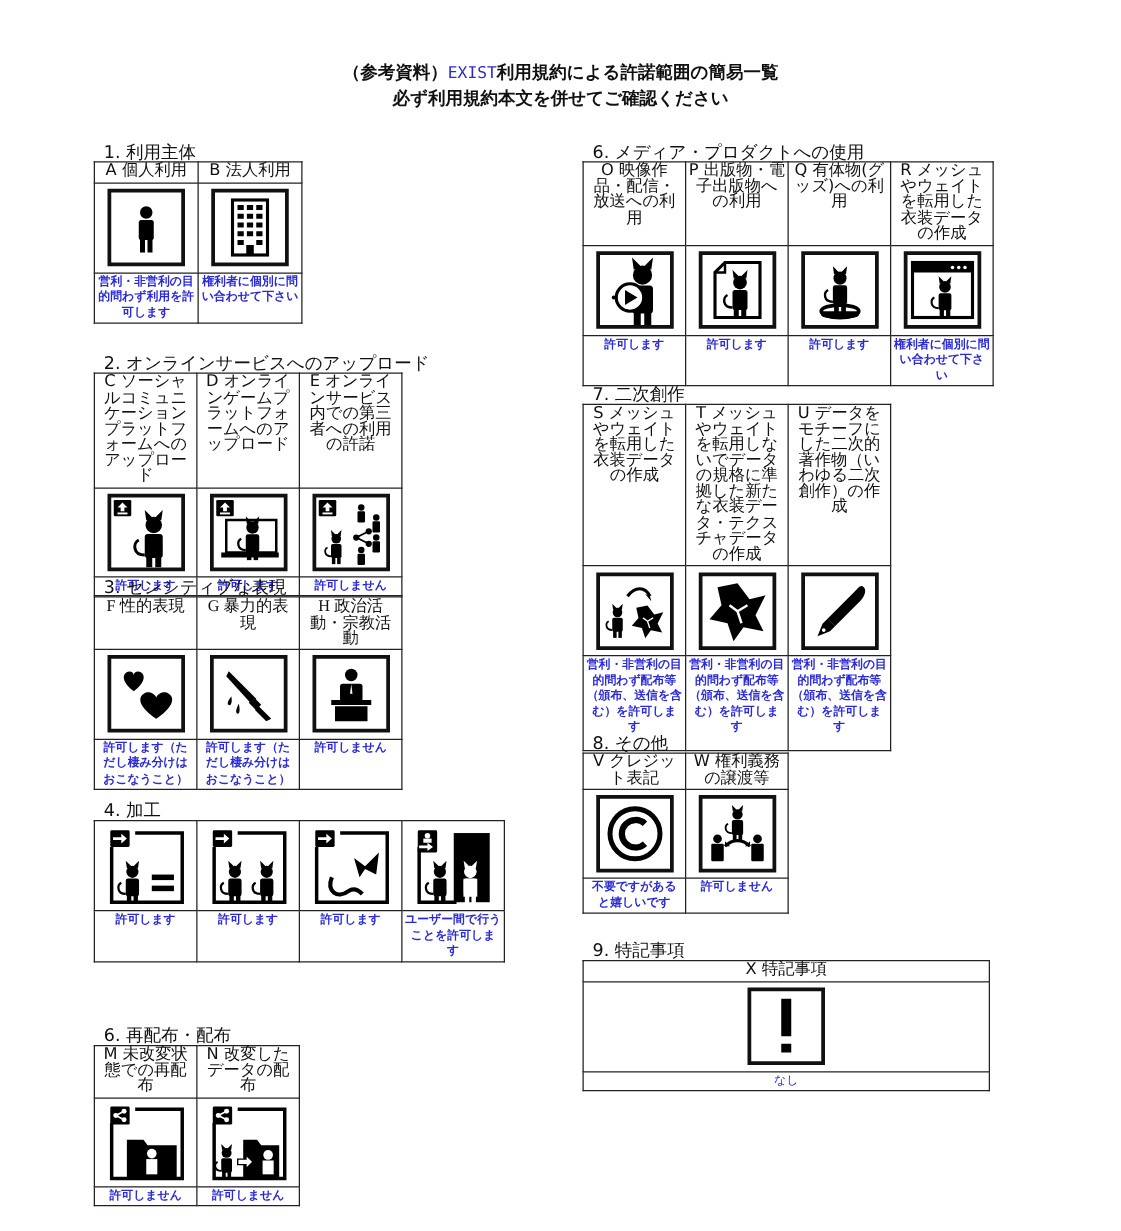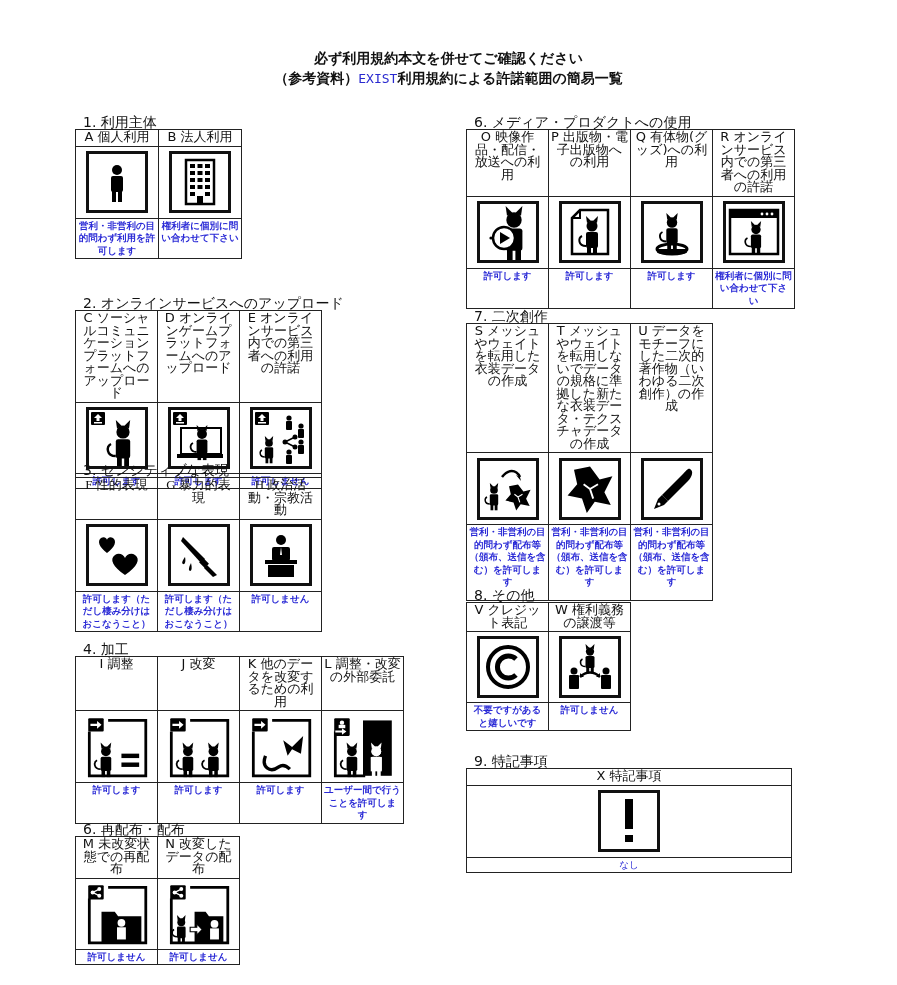--- a/index.html
+++ b/index.html
@@ -13,22 +13,22 @@
   td.h{font-size:13px;line-height:12.5px;padding:1px 2px 2px;}
   td.ic{vertical-align:middle;padding:0;}
   td.r{font-size:9.5px;line-height:12.5px;color:#2a2ad6;padding:1px 2px 1px;font-weight:bold;}
   .iconbox{width:62px;height:62px;border:3px solid #111;margin:4px auto;box-sizing:border-box;position:relative;overflow:hidden;background:#fff;}
   .iconbox svg{width:100%;height:100%;display:block;}
 </style>
 </head>
 <body>
 
 <div class="title">
+  <div><span>（参考資料）</span><span class="brand">EXIST</span><span>利用規約による許諾範囲の簡易一覧</span></div>
   <div>必ず利用規約本文を併せてご確認ください</div>
-  <div><span>（参考資料）</span><span class="brand">EXIST</span><span>利用規約による許諾範囲の簡易一覧</span></div>
 </div>
 
 <svg width="0" height="0" style="position:absolute">
   <defs>
     <g id="cat">
       <circle cx="0" cy="-10" r="5.5"></circle>
       <polygon points="-5,-13 -6,-20 -1,-15"></polygon>
       <polygon points="5,-13 6,-20 1,-15"></polygon>
       <rect x="-6" y="-4" width="12" height="16" rx="2"></rect>
       <rect x="-5" y="11" width="4" height="8"></rect>
@@ -111,21 +111,21 @@
           </td>
     </tr>
     <tr>
       <td class="r">営利・非営利の目的問わず利用を許可します</td>
       <td class="r">権利者に個別に問い合わせて下さい</td>
     </tr>
   </tbody>
     </table>
 </div>
 
-<div class="section" style="left:75px;top:285px;margin-top:12px;">
+<div class="section" style="left:75px;top:285px;">
   <div class="sec-label">2. オンラインサービスへのアップロード</div>
   <table style="width:246px;">
     <colgroup>
         <col style="width:82px">
         <col style="width:82px">
         <col style="width:82px">
       </colgroup>
     <tbody>
         <tr>
       <td class="h">C ソーシャルコミュニケーションプラットフォームへのアップロード</td>
@@ -235,26 +235,20 @@
 <div class="section" style="left:75px;top:643px;">
   <div class="sec-label">4. 加工</div>
   <table style="width:328px;">
     <colgroup>
         <col style="width:82px">
         <col style="width:82px">
         <col style="width:82px">
         <col style="width:82px">
       </colgroup>
     <tbody>
-        <tr>
-      <td class="h">I 調整</td>
-      <td class="h">J 改変</td>
-      <td class="h">K 他のデータを改変するための利用</td>
-      <td class="h">L 調整・改変の外部委託</td>
-    </tr>
     <tr style="height:72px;">
       <td class="ic">
             <div class="iconbox" style="border-width:0;">
               <svg viewBox="0 0 56 56">
                 <path d="M3,14 V54 H54 V4 H20" fill="none" stroke="#000" stroke-width="2.5"></path>
                 <use href="#arrowbox" x="2" y="2"></use>
                 <use href="#cat" transform="translate(18,40) scale(0.8)"></use>
                 <rect x="32" y="34" width="16" height="4"></rect>
                 <rect x="32" y="42" width="16" height="4"></rect>
               </svg>
@@ -366,21 +360,21 @@
         <col style="width:82px">
         <col style="width:82px">
         <col style="width:82px">
         <col style="width:82px">
       </colgroup>
     <tbody>
         <tr>
       <td class="h">O 映像作品・配信・放送への利用</td>
       <td class="h">P 出版物・電子出版物への利用</td>
       <td class="h">Q 有体物(グッズ)への利用</td>
-      <td class="h">R オンラインサービス内での第三者への利用の許諾</td>
+      <td class="h">R メッシュやウェイトを転用した衣装データの作成</td>
     </tr>
     <tr style="height:72px;">
       <td class="ic">
             <div class="iconbox">
               <svg viewBox="0 0 56 56">
                 <use href="#cat" transform="translate(34,30) scale(1.4)"></use>
                 <circle cx="24" cy="34" r="11" fill="#fff" stroke="#000" stroke-width="2.5"></circle>
                 <path d="M20,28 L30,34 L20,40 Z"></path>
                 <circle cx="11" cy="34" r="1.6"></circle>
               </svg>

